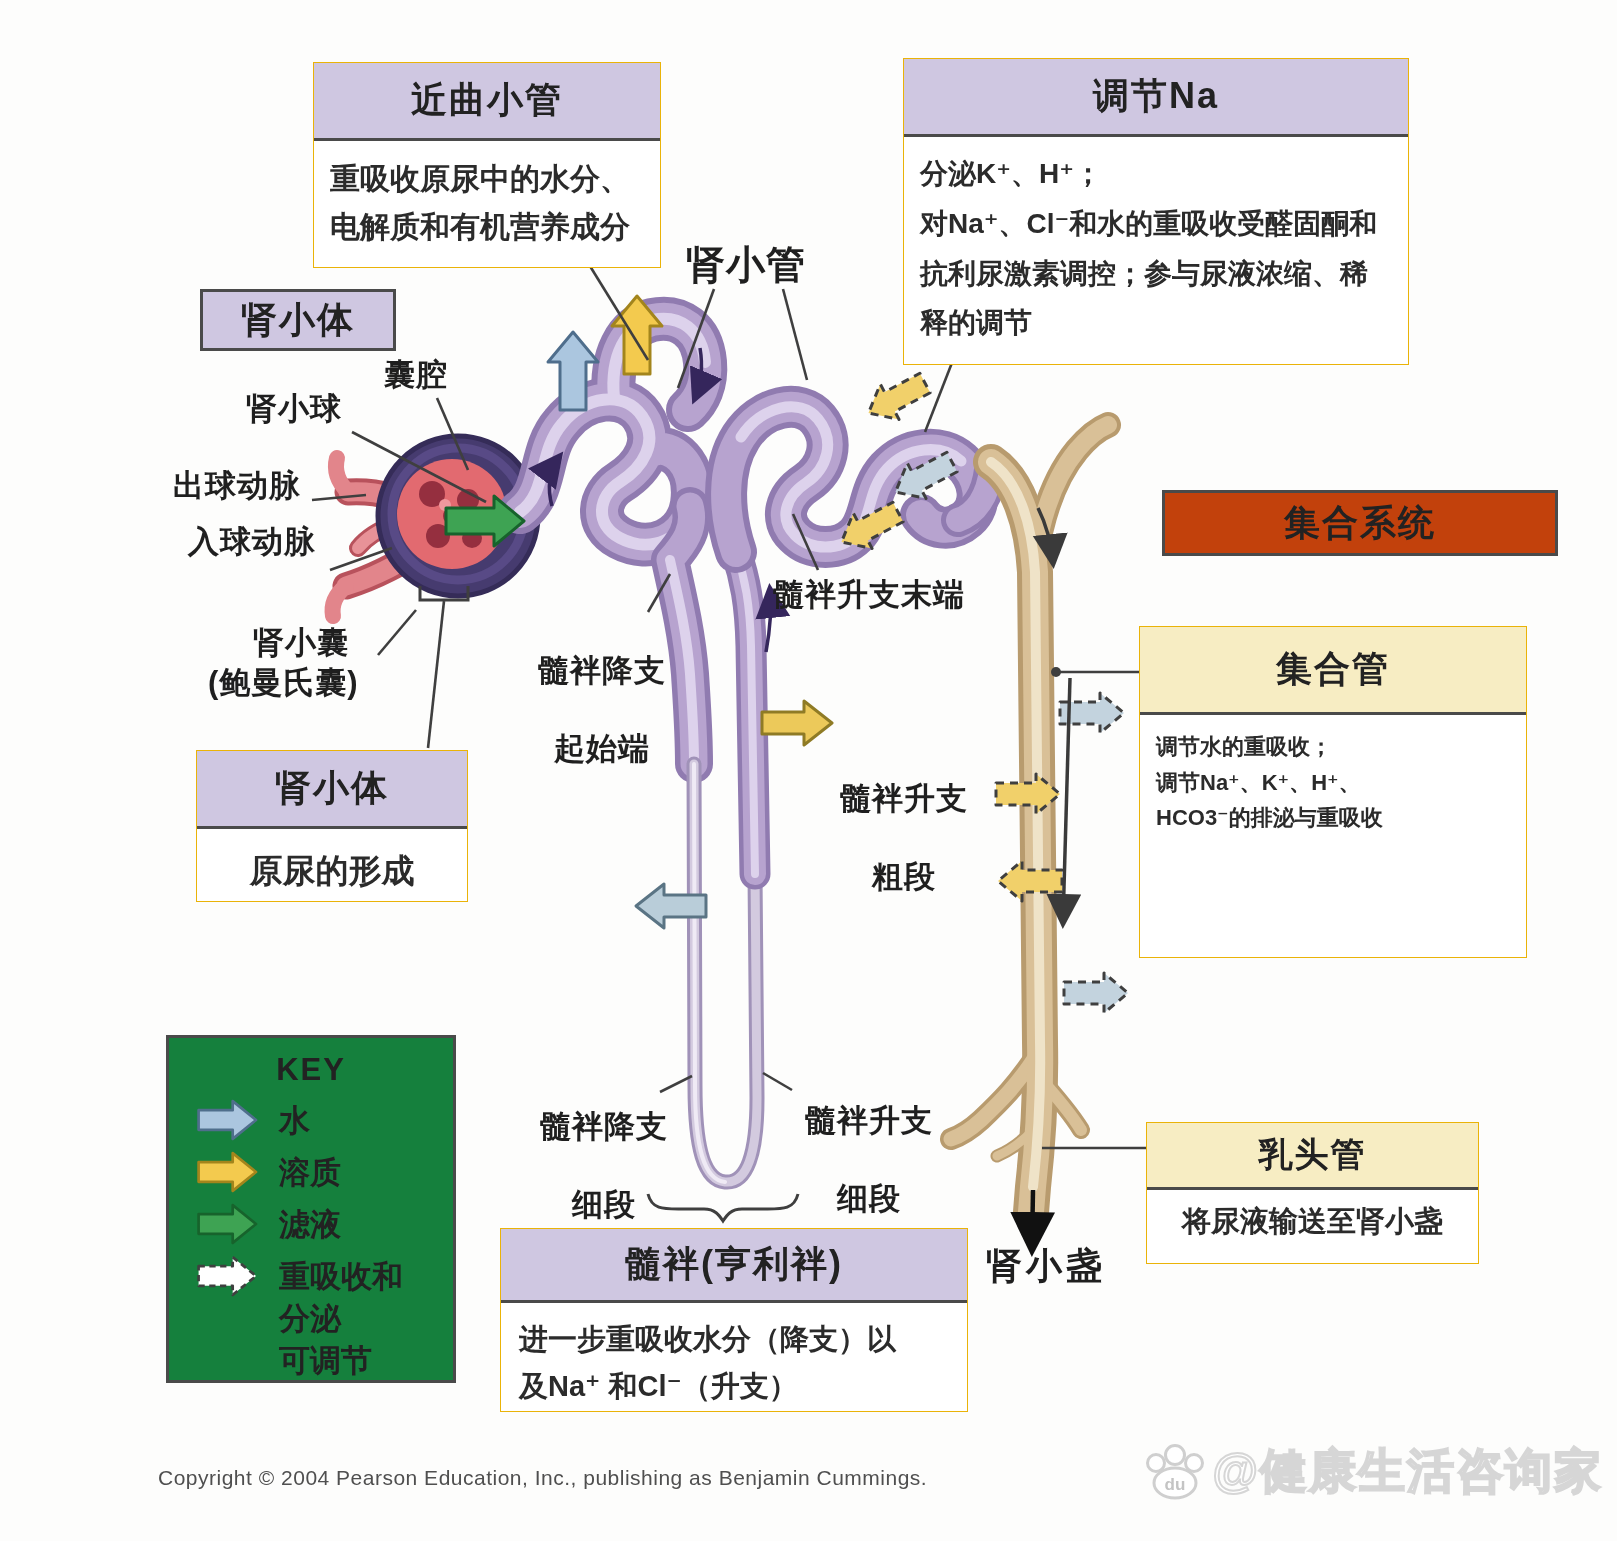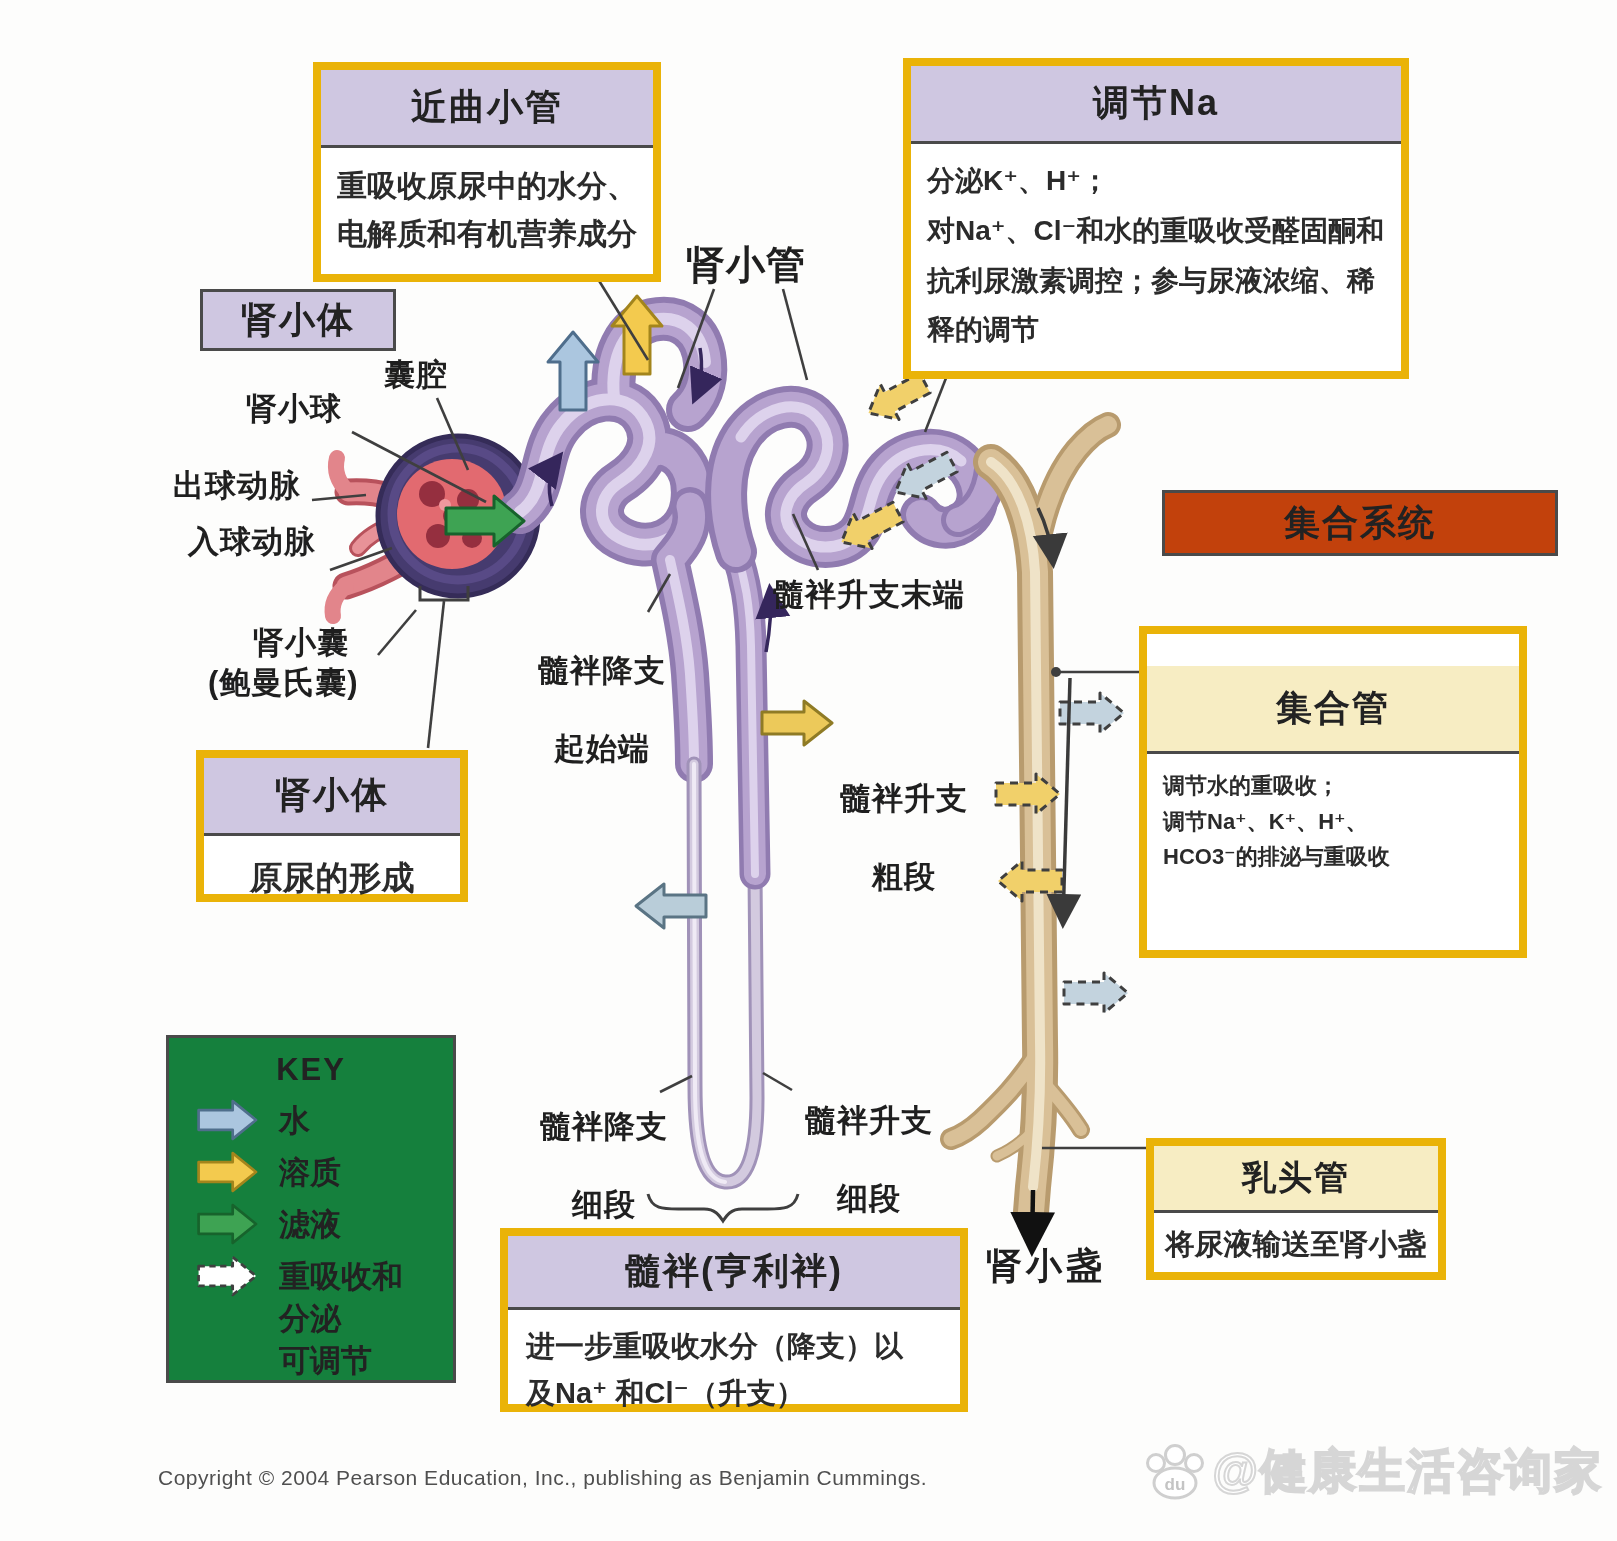--- a/index.html
+++ b/index.html
@@ -1,43 +1,43 @@
 <!DOCTYPE html>
 <html><head>
 <meta charset="utf-8">
 <style>
   html,body{margin:0;padding:0;background:#ffffff;}
   .canvas{
     position:relative;width:1617px;height:1541px;overflow:hidden;
     background:#fdfdfc;font-family:"Liberation Sans","DejaVu Sans",sans-serif;color:#222;
   }
   .art{position:absolute;left:0;top:0;z-index:0;}
-  .box{position:absolute;border:8px solid #eab308;background:#ffffff;z-index:2;box-sizing:border-box;}
+  .box{position:absolute;border:1px solid #eab308;background:#ffffff;z-index:2;box-sizing:border-box;}
   .box .hd{border-bottom:3px solid #4a4a4a;text-align:center;font-weight:bold;font-size:36px;padding:13px 4px;letter-spacing:2px;}
   .hd.purple{background:#cfc7e1;}
   .hd.yellow{background:#f7edc3;}
   .box .bd{font-weight:bold;white-space:pre-line;color:#2b2b2b;}
   .titlebox{position:absolute;border:3px solid #4a4a4a;text-align:center;font-weight:bold;font-size:36px;z-index:2;box-sizing:border-box;letter-spacing:2px;display:flex;align-items:center;justify-content:center;}
   .titlebox.purple{background:#cfc7e1;}
   .titlebox.yellow{background:#c2410c;}
   .lbl{position:absolute;font-weight:bold;color:#1f1f1f;font-size:31px;z-index:2;white-space:pre-line;letter-spacing:1px;}
   .lbl2{text-align:center;}
   .lbl2 div{line-height:1.35;}
   #box-proximal{left:313px;top:62px;width:348px;}
   #box-proximal .bd{font-size:30px;line-height:1.6;padding:14px 14px 16px 16px;}
   #box-distal{left:903px;top:58px;width:506px;}
   #box-distal .bd{font-size:28px;line-height:1.78;padding:12px 14px 16px 16px;}
   #tb-corpuscle{left:200px;top:289px;width:196px;height:62px;}
   #box-corpuscle2{left:196px;top:750px;width:272px;height:152px;}
   #box-corpuscle2 .bd{font-size:33px;text-align:center;padding:20px 6px;}
   #box-collduct{left:1139px;top:626px;width:388px;height:332px;}
-  #box-collduct .hd{padding:18px 4px;margin-top:32px;}
+  #box-collduct .hd{padding:18px 4px;}
   #box-collduct .bd{font-size:22px;line-height:1.62;padding:14px 10px 10px 16px;}
   #tb-collsys{left:1162px;top:490px;width:396px;height:66px;}
-  #box-papillary{left:1146px;top:1122px;width:300px;height:142px;margin-top:16px;}
+  #box-papillary{left:1146px;top:1122px;width:333px;height:142px;}
   #box-papillary .hd{font-size:34px;padding:9px 4px;}
   #box-papillary .bd{font-size:29px;padding:12px 6px;text-align:center;}
   #box-loop{left:500px;top:1228px;width:468px;height:184px;}
   #box-loop .hd{padding:11px 4px;}
   #box-loop .bd{font-size:29px;line-height:1.62;padding:13px 10px 10px 18px;}
   #key-box{left:166px;top:1035px;width:290px;height:348px;border:3px solid #4a4a4a;position:absolute;background:#15803d;z-index:2;box-sizing:border-box;padding:10px 26px;}
   #key-title{text-align:center;font-weight:bold;font-size:31px;letter-spacing:2px;margin:4px 0 10px 0;}
   .krow{display:flex;align-items:flex-start;gap:14px;margin:8px 0;}
   .krow .klab{font-weight:bold;font-size:31px;line-height:1.35;white-space:pre-line;padding-top:2px;}
   .krow svg{flex:0 0 auto;}

